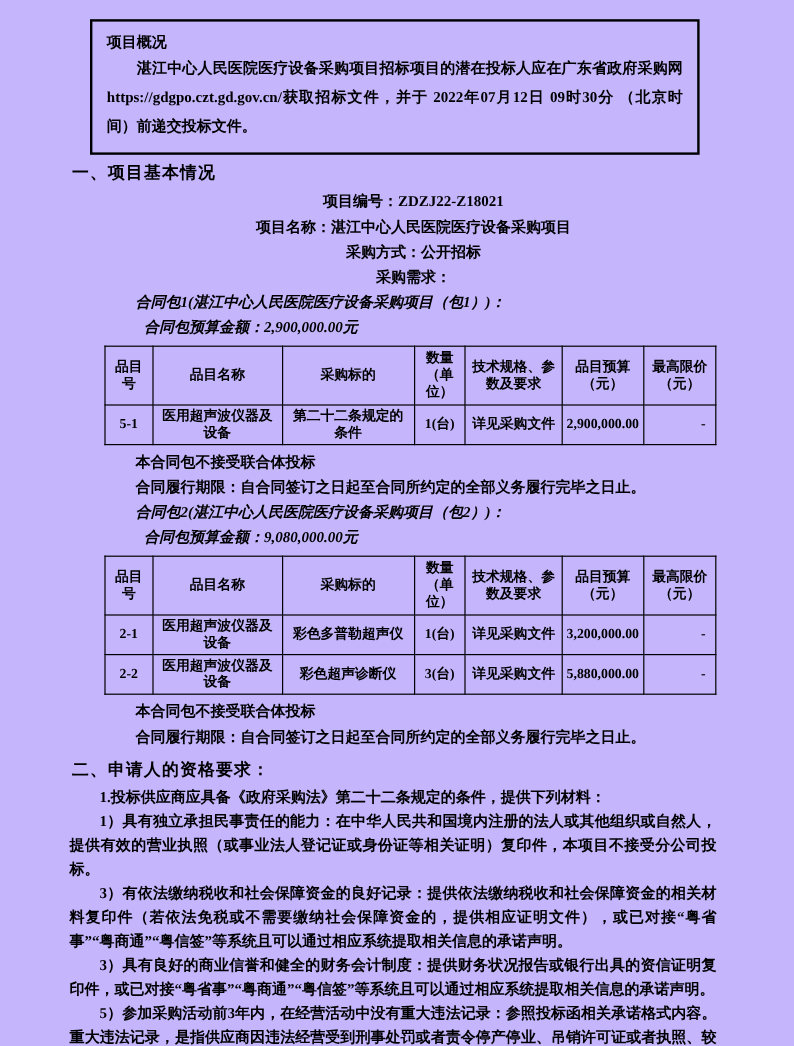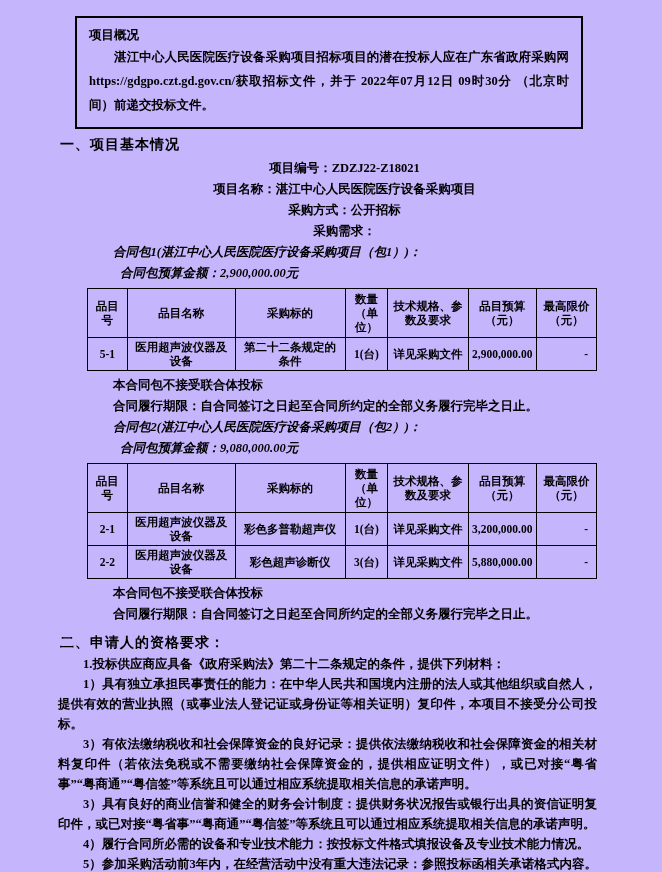--- a/index.html
+++ b/index.html
@@ -225,16 +225,15 @@
     <div class="note-line">本合同包不接受联合体投标</div>
     <div class="note-line">合同履行期限：自合同签订之日起至合同所约定的全部义务履行完毕之日止。</div>
   </div>
 
   <div class="sec-heading second">二、申请人的资格要求：</div>
 
   <p class="qual-para">1.投标供应商应具备《政府采购法》第二十二条规定的条件，提供下列材料：</p>
   <p class="qual-para">1）具有独立承担民事责任的能力：在中华人民共和国境内注册的法人或其他组织或自然人，提供有效的营业执照（或事业法人登记证或身份证等相关证明）复印件，本项目不接受分公司投标。</p>
   <p class="qual-para">3）有依法缴纳税收和社会保障资金的良好记录：提供依法缴纳税收和社会保障资金的相关材料复印件（若依法免税或不需要缴纳社会保障资金的，提供相应证明文件），或已对接“粤省事”“粤商通”“粤信签”等系统且可以通过相应系统提取相关信息的承诺声明。</p>
   <p class="qual-para">3）具有良好的商业信誉和健全的财务会计制度：提供财务状况报告或银行出具的资信证明复印件，或已对接“粤省事”“粤商通”“粤信签”等系统且可以通过相应系统提取相关信息的承诺声明。</p>
-  <p class="qual-para">4）履行合同所必需的设备和专业技术能力：按投标文件格式填报设备及专业技术能力情况。</p>
   <p class="qual-para">5）参加采购活动前3年内，在经营活动中没有重大违法记录：参照投标函相关承诺格式内容。重大违法记录，是指供应商因违法经营受到刑事处罚或者责令停产停业、吊销许可证或者执照、较大数额罚款（“较大数额罚款”以财库〔2022〕3号文规定为准）等行政处罚。</p>
 
 </div>
 
 </body></html>

